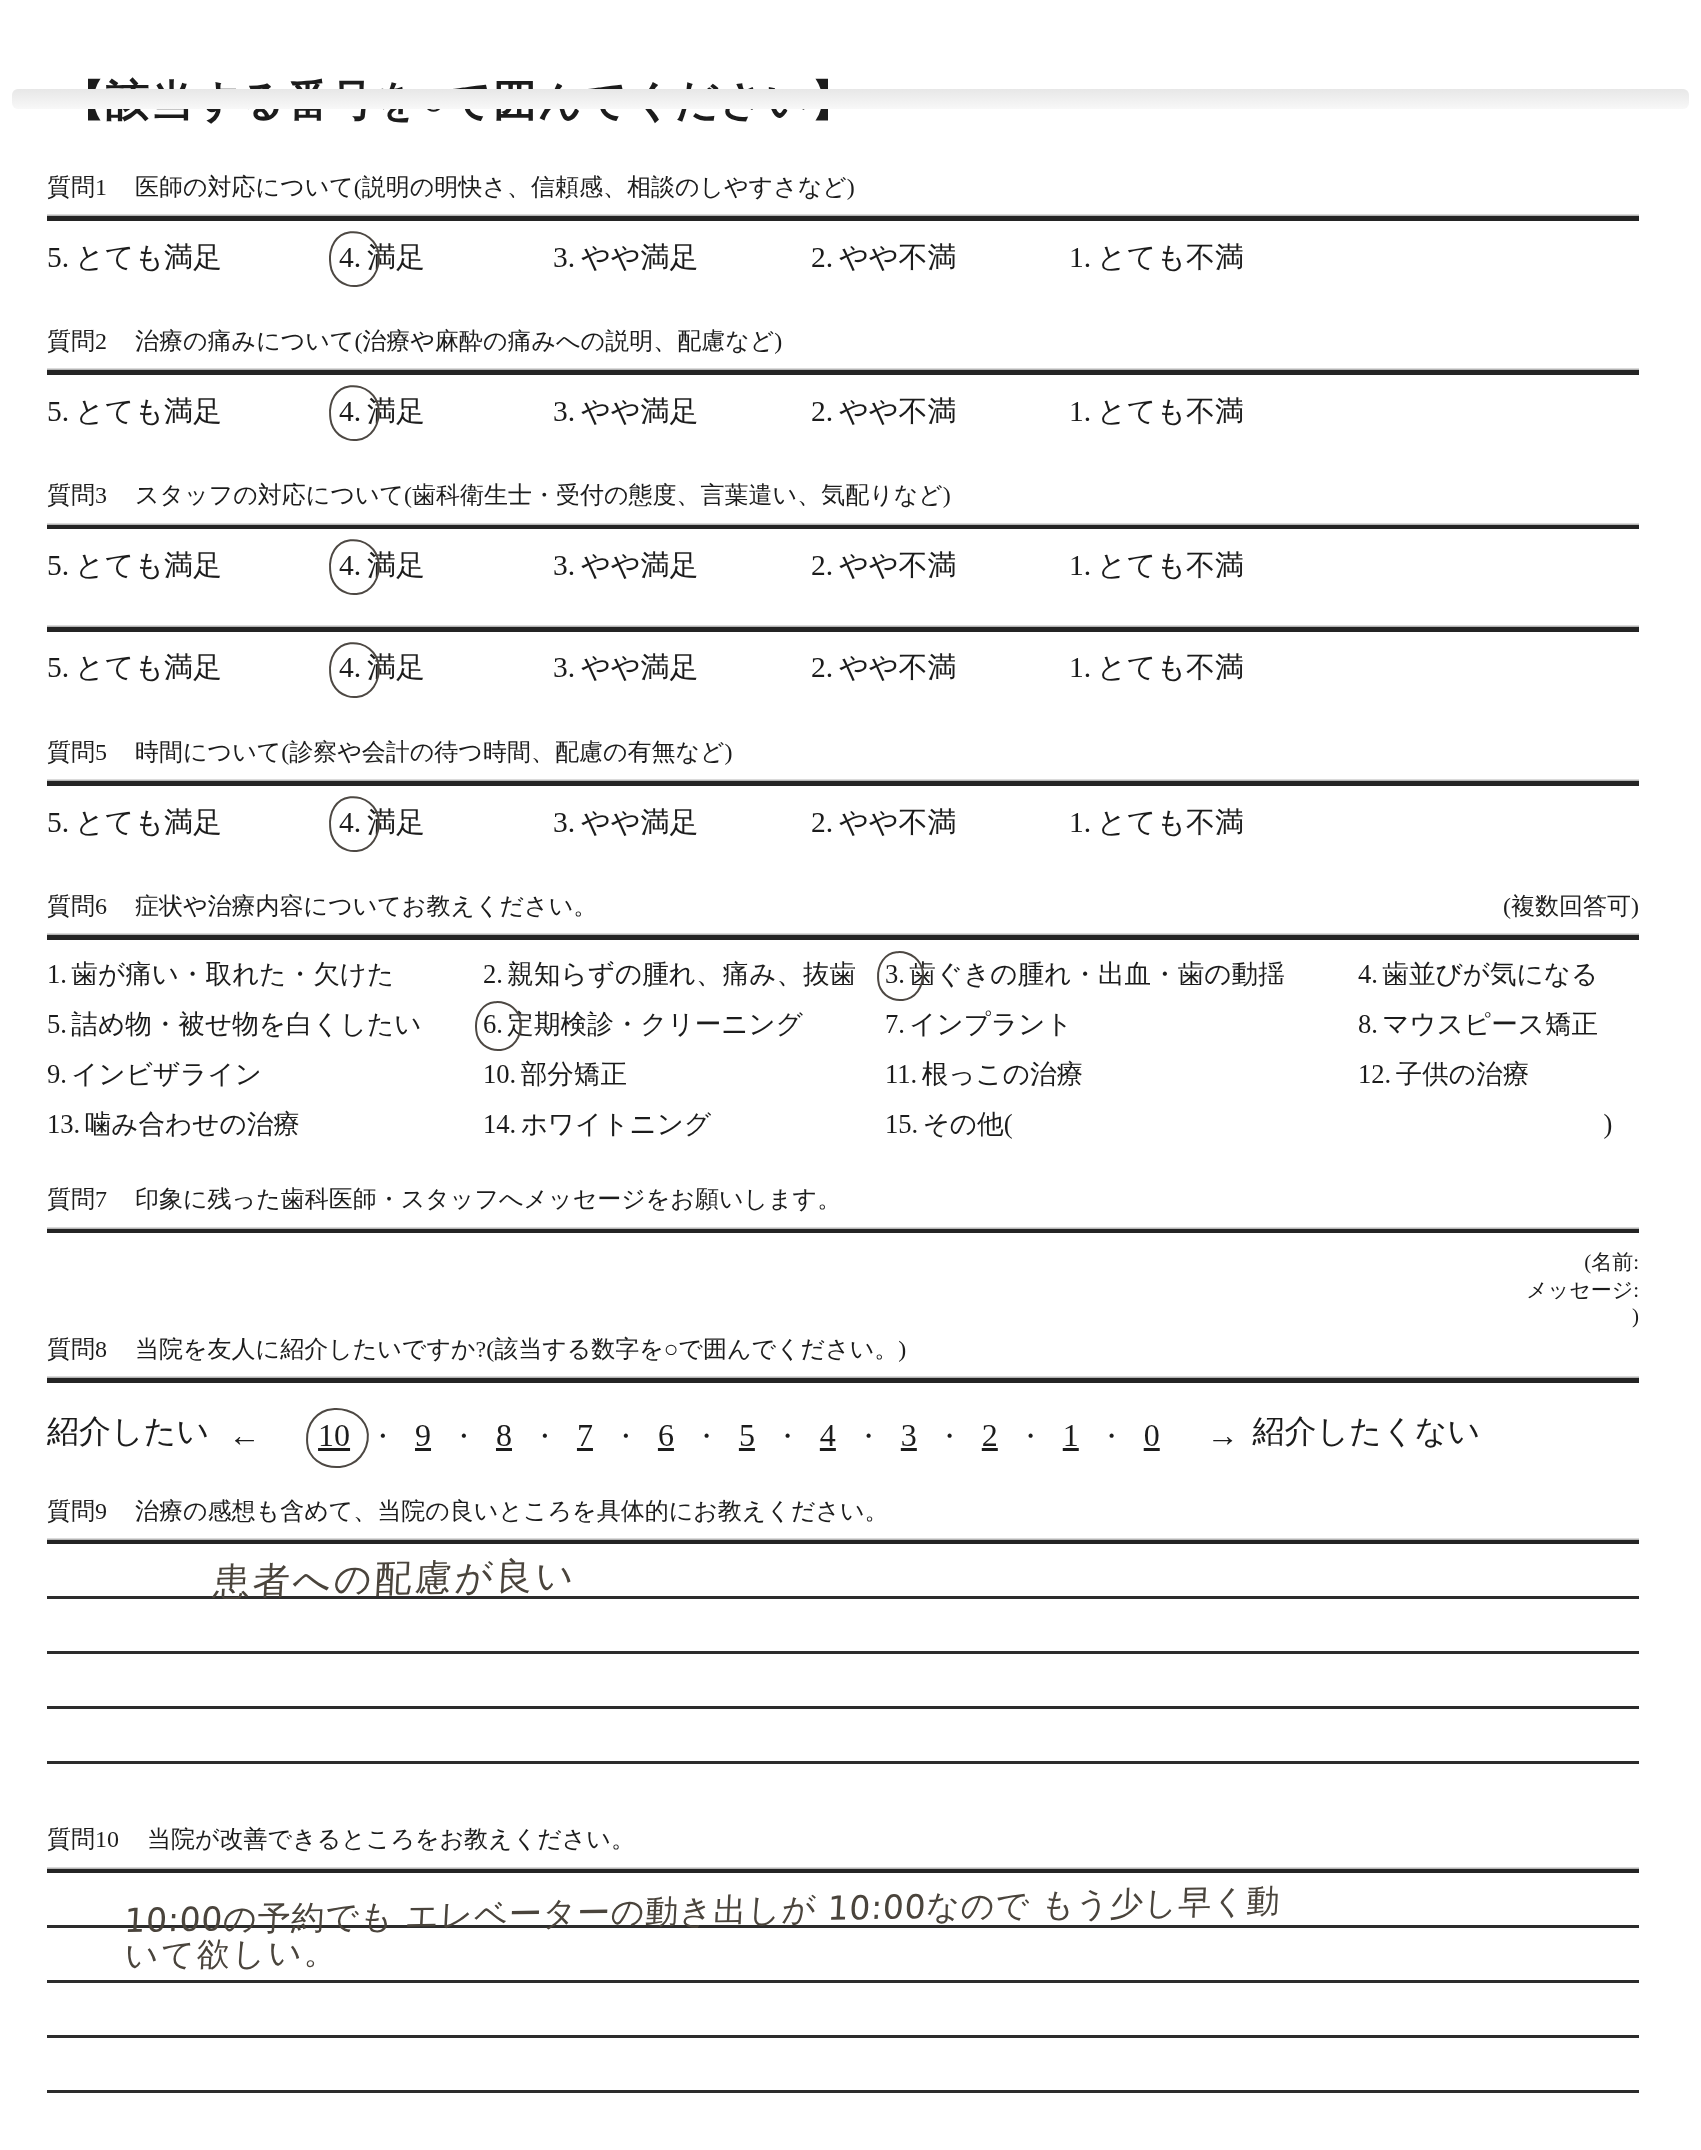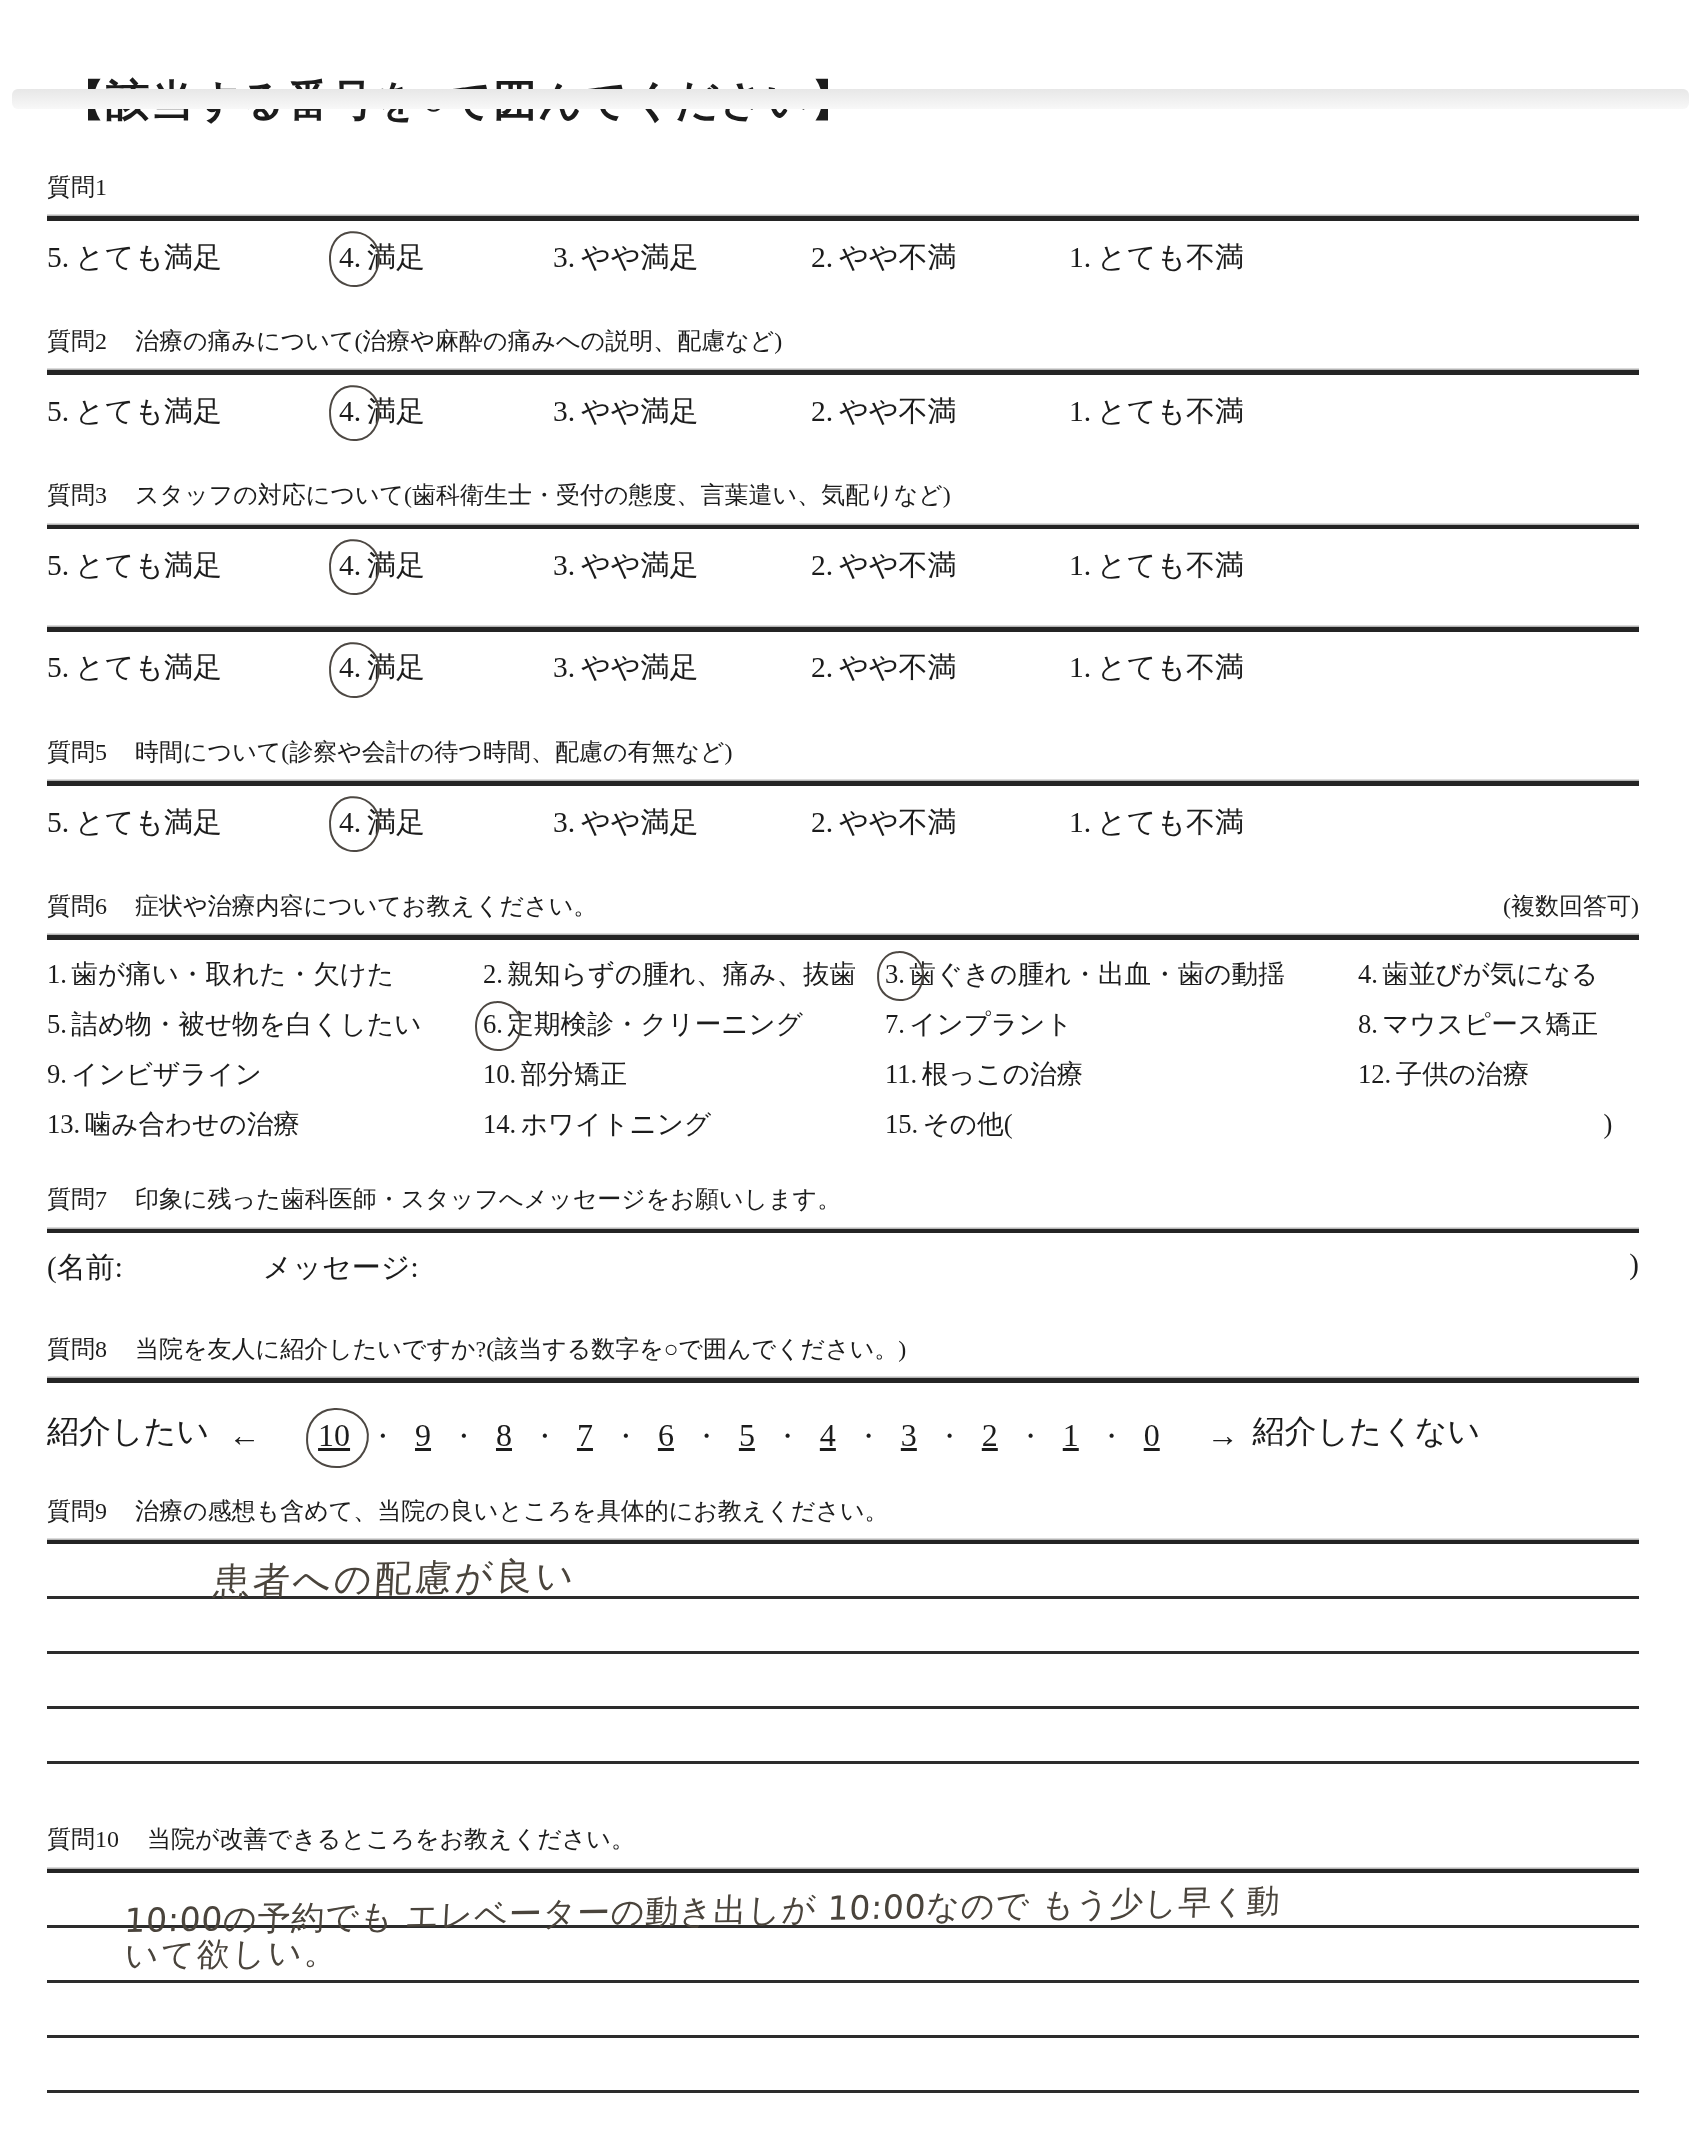--- a/index.html
+++ b/index.html
@@ -36,21 +36,21 @@
   .circ-opt::before { left:-9.6px; top:-9.6px; width:47px; height:52px; transform:rotate(-6deg); }
   .circ-q6::before  { left:-8px; top:-8px; width:43px; height:46px; transform:rotate(-4deg); }
   .circ-q8::before  { left:-11.8px; top:-8.9px; width:59px; height:56px; transform:rotate(-3deg); }
 
   
   .q6-grid { display:grid; grid-template-columns:436px 402px 473px auto; row-gap:15px; margin-top:17.7px; font-size:26.6px; line-height:35px; white-space:nowrap; }
   .q6-item .num { font-size:26.6px; margin-right:4.4px; }
   .q6-paren { text-align:right; padding-right:26.6px; }
 
   
-  .q7-row { display:flex; align-items:flex-start; margin-top:14.8px; font-size:29px; height:44px; }
+  .q7-row { display:flex; align-items:flex-end; margin-top:14.8px; font-size:21px; height:44px;flex-direction:column; }
   .q7-msg { margin-left:140px; }
   .q7-close { margin-left:auto; }
 
   
   .nps { display:flex; align-items:flex-end; margin-top:11.8px; height:59px; font-size:32px; white-space:nowrap; }
   .nps-arrow-l { margin:0 43px 0 19px; }
   .nps-num { margin:0 14.8px;text-decoration:underline; }
   .nps-dot { margin:0 4.4px; font-size:26.6px; }
   .nps-arrow-r { margin-left:32px; }
   .nps-right-label { margin-left:14px; }
@@ -67,20 +67,21 @@
 <body>
 
 <div class="page">
   <div class="scan-band"></div>
 
   <h1 class="title">【該当する番号を○で囲んでください】</h1>
 
   <section class="q">
     <div class="q-head">
       <span class="q-label">質問1</span>
+      <span class="q-title">医師の対応について(説明の明快さ、信頼感、相談のしやすさなど)</span>
     </div>
     <div class="rule"></div>
     <div class="opts">
       <span class="opt">
           <span class="num">5.</span>
           <span>とても満足</span>
         </span>
       <span class="opt">
           <span class="num circ circ-opt">4.</span>
           <span>満足</span>

